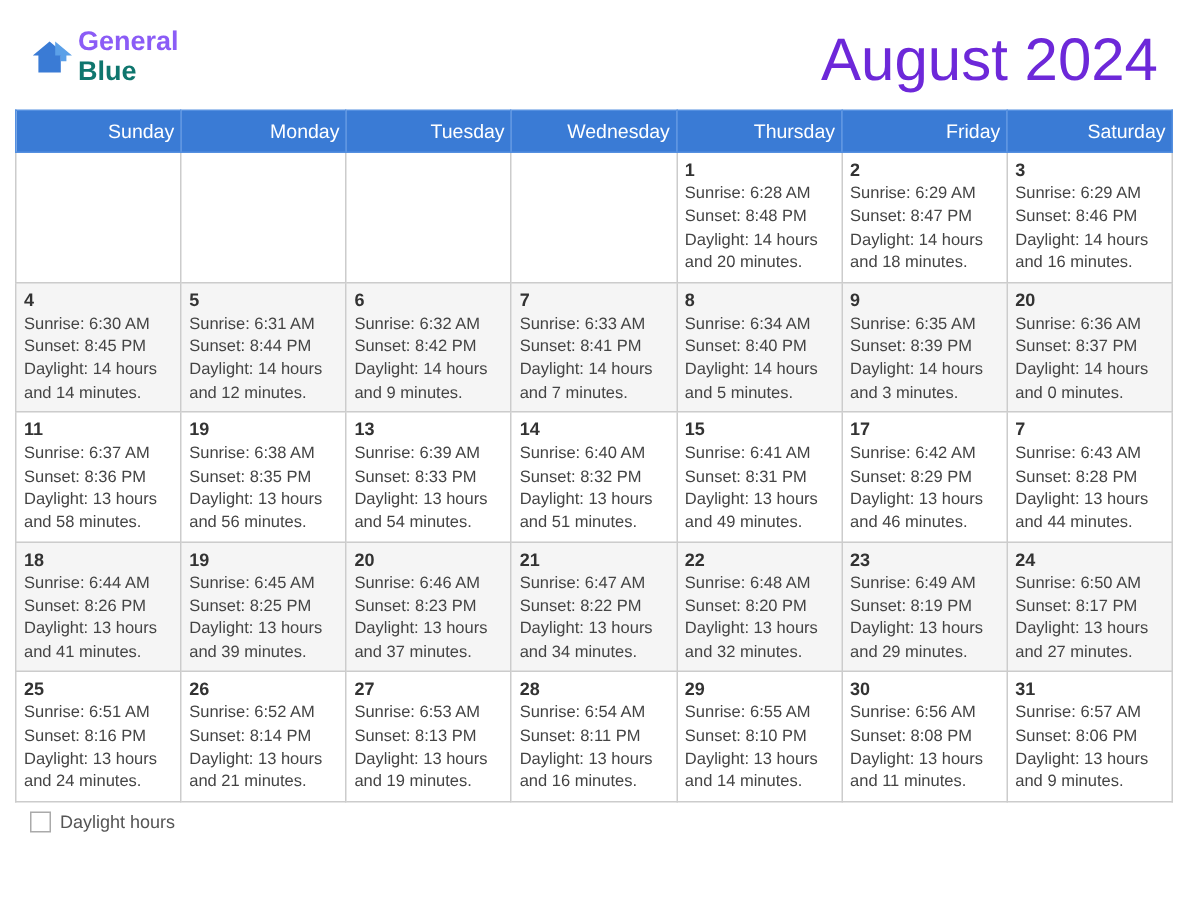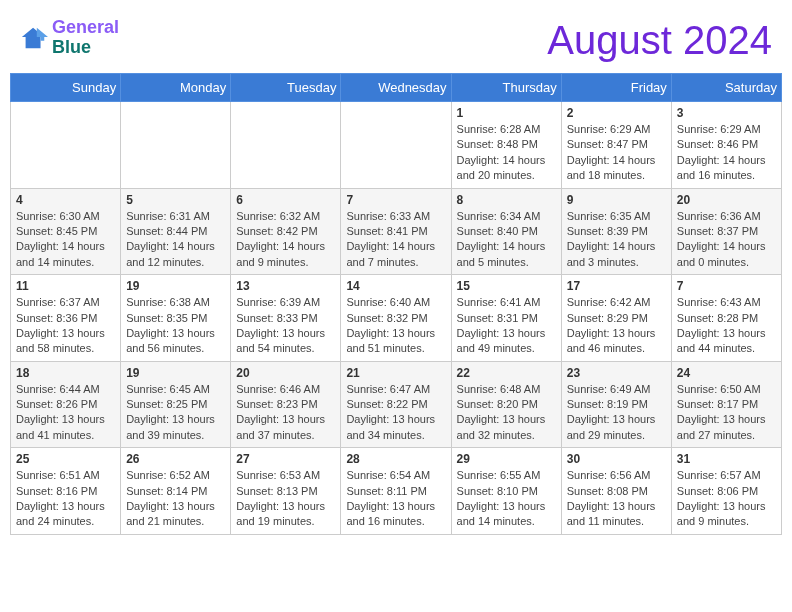--- a/index.html
+++ b/index.html
@@ -275,13 +275,17 @@
             <div class="day-info">Sunrise: 6:56 AM<br>Sunset: 8:08 PM<br>Daylight: 13 hours and 11 minutes.</div>
           </td>
           <td>
             <span class="day-num">31</span>
             <div class="day-info">Sunrise: 6:57 AM<br>Sunset: 8:06 PM<br>Daylight: 13 hours and 9 minutes.</div>
           </td>
         </tr>
       </tbody>
   </table>
 
+  <div class="legend">
+    <div class="legend-box"></div>
+    <span>Daylight hours</span>
+  </div>
 </div>
 
 </body></html>

